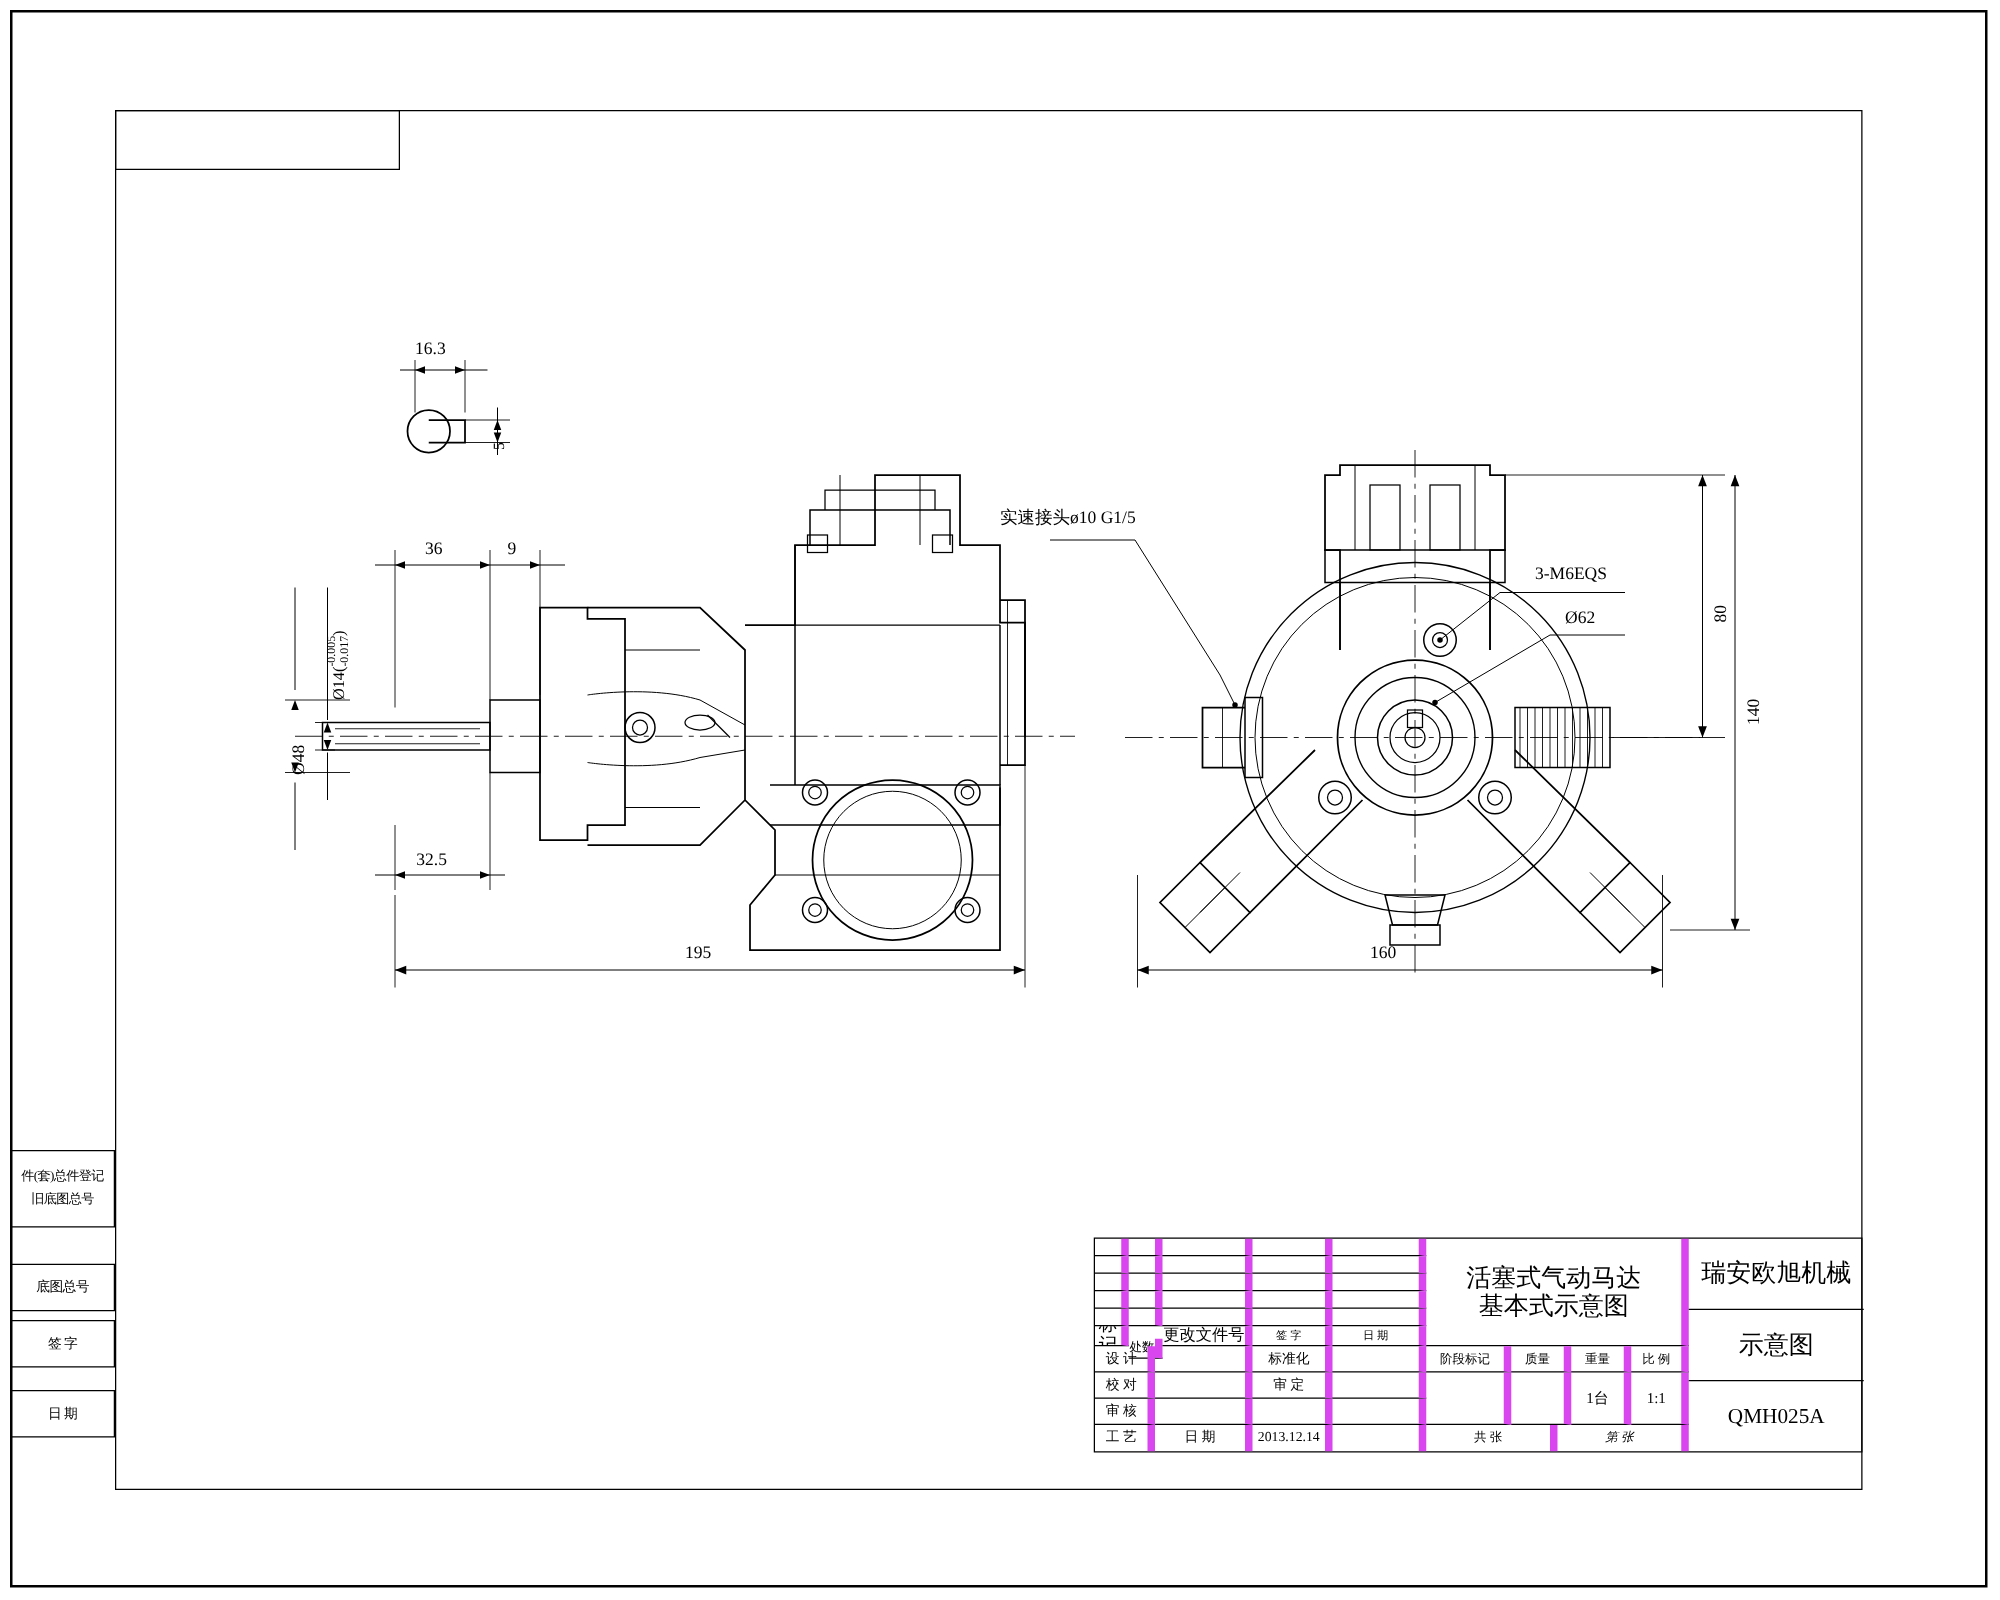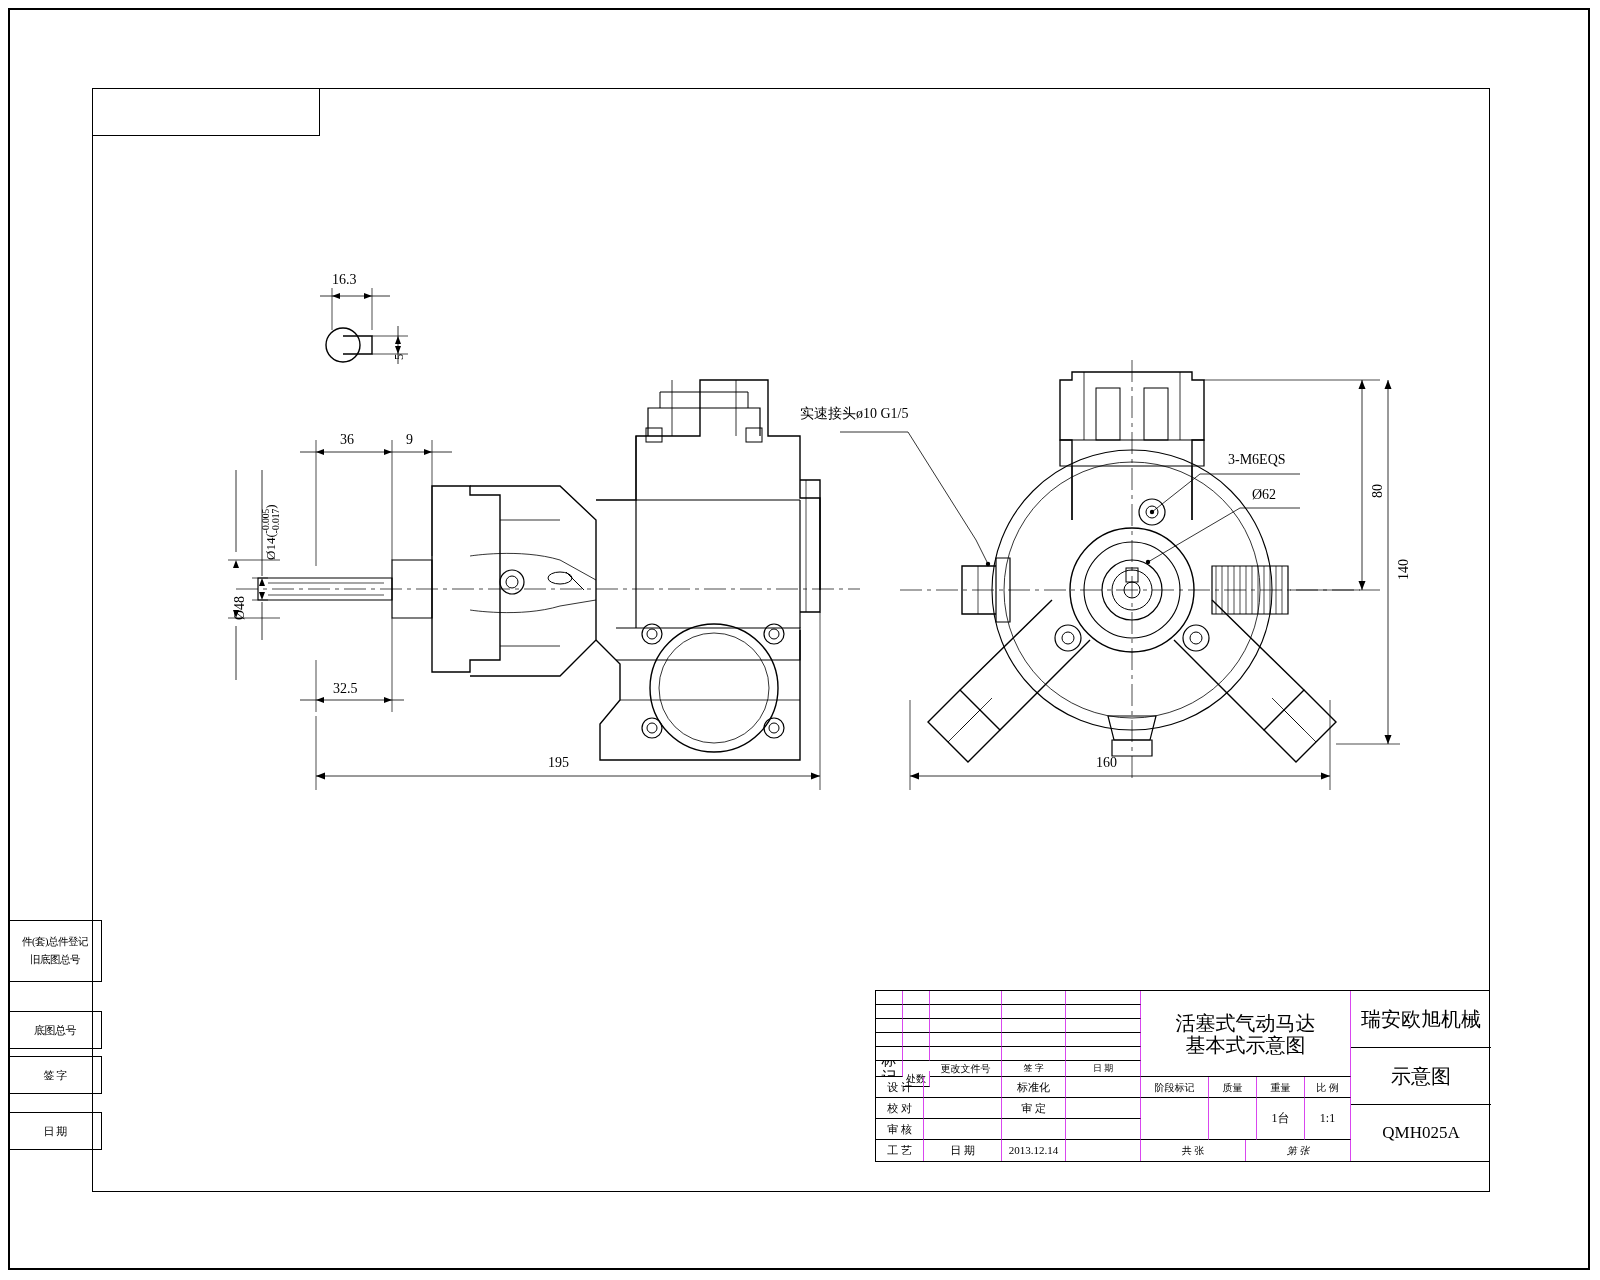--- a/index.html
+++ b/index.html
@@ -39,21 +39,21 @@
     position: absolute;
     left: 92px; top: 88px;
     width: 228px; height: 48px;
     border: 1.5px solid #000;
     box-sizing: border-box;
   }
   
   .left-strip {
     position: absolute;
     left: 8px;
-    width: 94px;
+    width: 84px;
     border: 1.5px solid #000;
     box-sizing: border-box;
     font-size: 11px;
     text-align: left;
     line-height: 1.15;
     display: flex;
     align-items: center;
     justify-content: center;
     flex-direction: column;
     letter-spacing: -0.5px;
@@ -99,21 +99,21 @@
     left: 875px;
     top: 990px;
     width: 615px;
     height: 172px;
     border: 1.5px solid #000;
     box-sizing: border-box;
   }
   .tb .cell {
     position: absolute;
     box-sizing: border-box;
-    border-right: 1px solid #d946ef;
+    border-right: 6px solid #d946ef;
     border-bottom: 1px solid #000;
     font-size: 11px;
     display: flex;
     align-items: center;
     justify-content: center;
     text-align: center;
     line-height: 1.1;
     overflow: hidden;
   }
   .tb .big {
@@ -387,21 +387,21 @@
     <div class="cell" style="left:190px;top:42px;width:75px; height:14px;"></div>
 
     <div class="cell" style="left:0;   top:56px; width:27px; height:14px;"></div>
     <div class="cell" style="left:27px; top:56px;width:27px; height:14px;"></div>
     <div class="cell" style="left:54px; top:56px;width:72px; height:14px;"></div>
     <div class="cell" style="left:126px;top:56px;width:64px; height:14px;"></div>
     <div class="cell" style="left:190px;top:56px;width:75px; height:14px;"></div>
 
     <div class="cell" style="left:0;   top:70px; width:27px; height:16px; font-size:15px;">标记</div>
     <div class="cell" style="left:27px; top:80px;width:27px; height:16px; font-size:10px;">处数</div>
-    <div class="cell" style="left:54px; top:70px;width:72px; height:16px; font-size:10px;">更改文件号</div>
+    <div class="cell" style="left:54px; top:70px;width:72px; height:16px; font-size:13px;">更改文件号</div>
     <div class="cell" style="left:126px;top:70px;width:64px; height:16px; font-size:9px;">签 字</div>
     <div class="cell" style="left:190px;top:70px;width:75px; height:16px; font-size:9px;">日 期</div>
 
     <div class="cell" style="left:0;   top:86px; width:48px; height:21px;">设 计</div>
     <div class="cell" style="left:48px; top:86px;width:78px; height:21px;"></div>
     <div class="cell" style="left:126px;top:86px;width:64px; height:21px;">标准化</div>
     <div class="cell" style="left:190px;top:86px;width:75px; height:21px;"></div>
 
     <div class="cell" style="left:0;   top:107px; width:48px; height:21px;">校 对</div>
     <div class="cell" style="left:48px; top:107px;width:78px; height:21px;"></div>

